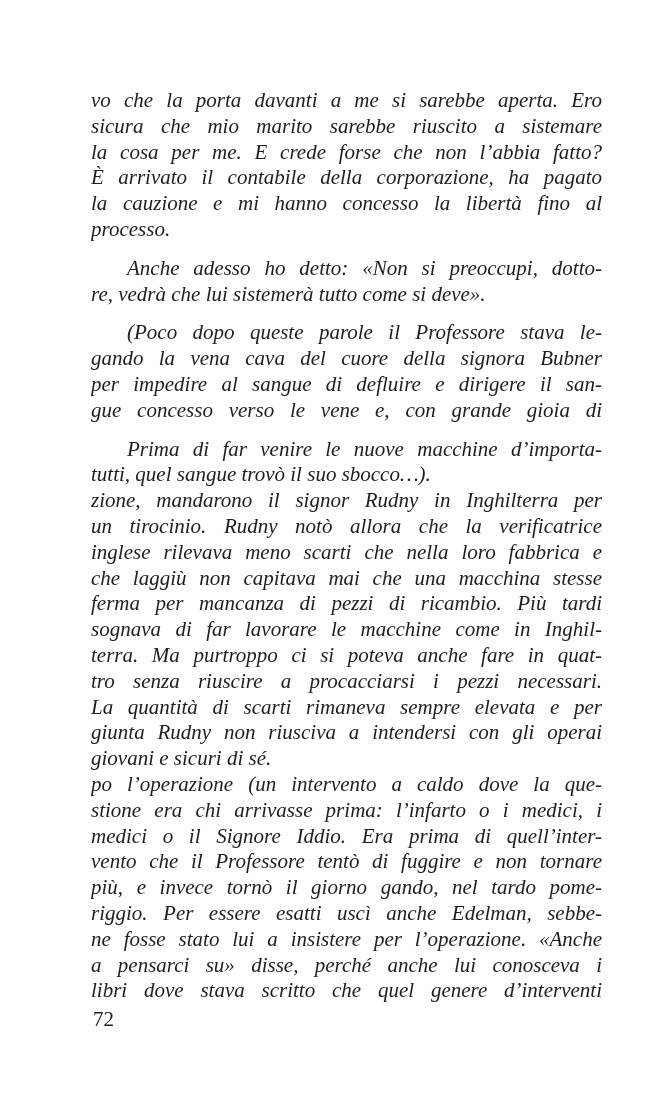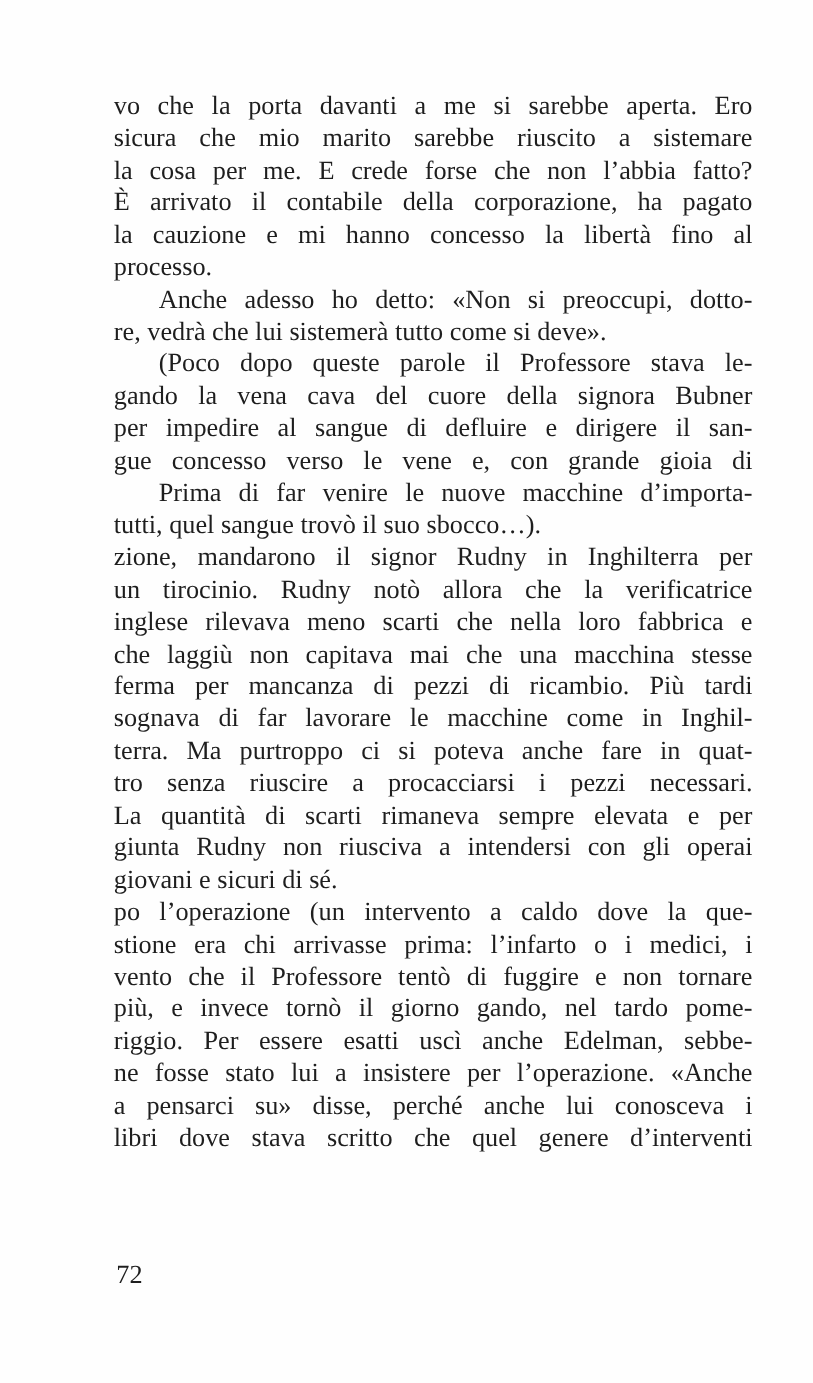--- a/index.html
+++ b/index.html
@@ -16,38 +16,40 @@
     color: #1e1e1e;
   }
   .page {
     position: absolute;
     inset: 0;
     background: #fefefe;
   }
   .textblock {
     position: absolute;
     left: 91px;
-    top: 72px;
+    top: 88px;
     width: 511px;
+    font-style: italic;
   }
   .line {
     font-size: 21px;
     line-height: 25.8px;
     height: 25.8px;
     text-align: justify;
     text-align-last: justify;
     text-justify: inter-word;
     overflow: hidden;
     box-sizing: border-box;
   }
   .line.no-fill {
     text-align-last: left;
   }
   .line.indent {
     padding-left: 36px;
+    margin-top: 13px;
   }
   .pagenum {
     position: absolute;
     left: 93px;
     top: 996px;
     font-size: 21px;
     line-height: 25.8px;
     margin-top: 11px;
   }
 </style>
@@ -76,20 +78,21 @@
       <div class="line">che laggiù non capitava mai che una macchina stesse</div>
       <div class="line">ferma per mancanza di pezzi di ricambio. Più tardi</div>
       <div class="line">sognava di far lavorare le macchine come in Inghil-</div>
       <div class="line">terra. Ma purtroppo ci si poteva anche fare in quat-</div>
       <div class="line">tro senza riuscire a procacciarsi i pezzi necessari.</div>
       <div class="line">La quantità di scarti rimaneva sempre elevata e per</div>
       <div class="line">giunta Rudny non riusciva a intendersi con gli operai</div>
       <div class="line no-fill">giovani e sicuri di sé.</div>
       <div class="line">po l’operazione (un intervento a caldo dove la que-</div>
       <div class="line">stione era chi arrivasse prima: l’infarto o i medici, i</div>
+      <div class="line">medici o il Signore Iddio. Era prima di quell’inter-</div>
       <div class="line">vento che il Professore tentò di fuggire e non tornare</div>
       <div class="line">più, e invece tornò il giorno gando, nel tardo pome-</div>
       <div class="line">riggio. Per essere esatti uscì anche Edelman, sebbe-</div>
       <div class="line">ne fosse stato lui a insistere per l’operazione. «Anche</div>
       <div class="line">a pensarci su» disse, perché anche lui conosceva i</div>
       <div class="line">libri dove stava scritto che quel genere d’interventi</div>
     </div>
   <div class="pagenum">72</div>
 </div>
 

